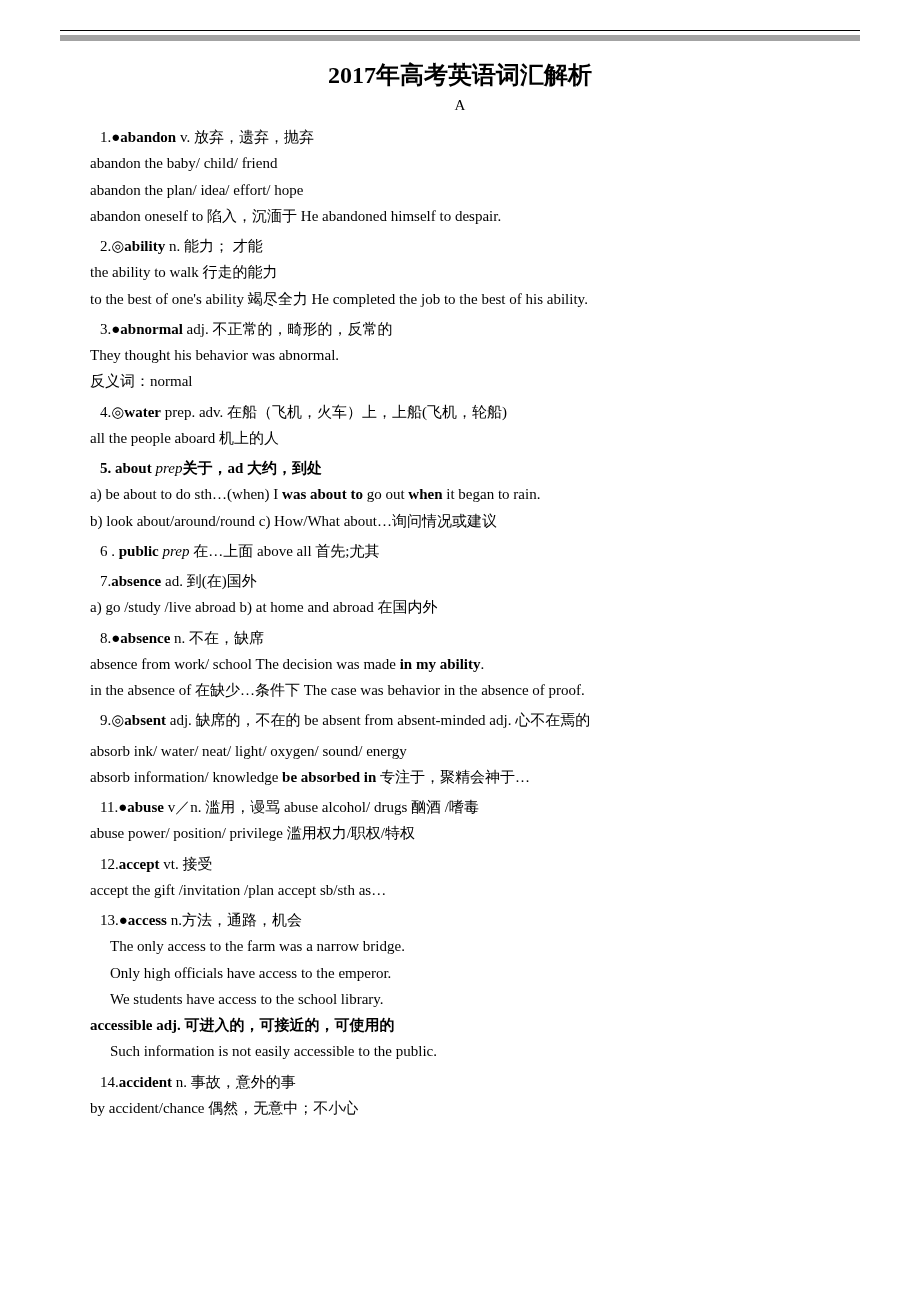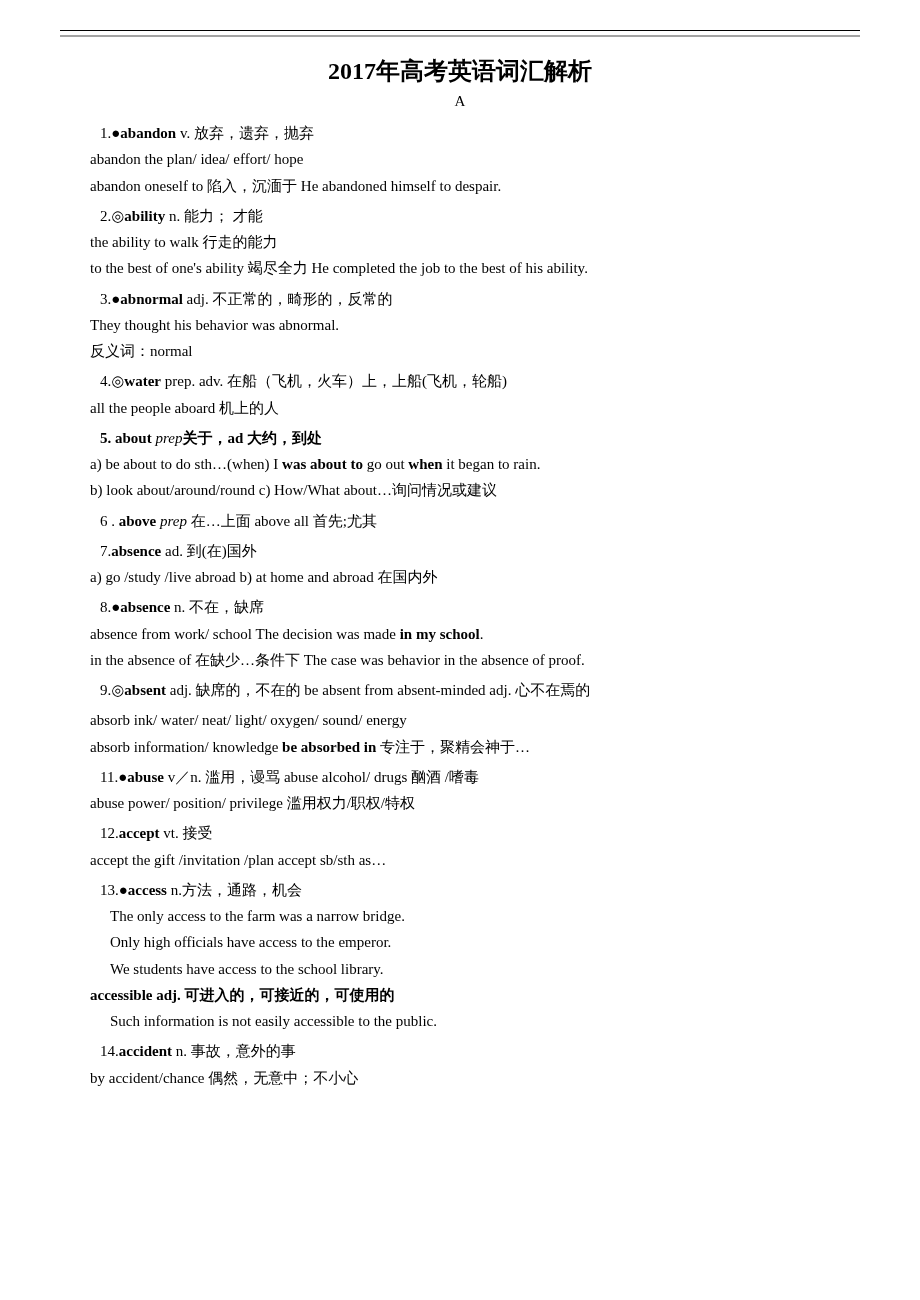--- a/index.html
+++ b/index.html
@@ -14,21 +14,21 @@
       color: #000;
       width: 920px;
       min-height: 1300px;
       padding: 30px 60px 40px 60px;
     }
     .page-title {
       text-align: center;
       font-size: 24px;
       font-weight: bold;
       margin-bottom: 6px;
-      border-top: 2px solid #a3a3a3;
+      border-top: 6px solid #a3a3a3;
       padding-top: 18px;
     }
     .section-letter {
       text-align: center;
       font-size: 15px;
       margin-bottom: 10px;
     }
     .entry {
       margin-bottom: 4px;
       line-height: 1.7;
@@ -64,20 +64,21 @@
 </head>
 <body>
 
 <hr class="top-line">
 <div class="page-title">2017年高考英语词汇解析</div>
 <div class="section-letter">A</div>
 
 <div id="content">
     <div class="entry">
       <span class="entry-line">1.●<b>abandon</b>  v. 放弃，遗弃，抛弃</span>
+      <span class="indent">abandon the baby/ child/ friend</span>
       <span class="indent">abandon the plan/ idea/ effort/ hope</span>
       <span class="indent">abandon oneself to  陷入，沉湎于        He abandoned himself to despair.</span>
     </div>
     <div class="entry">
       <span class="entry-line">2.◎<b>ability</b>  n. 能力； 才能</span>
       <span class="indent">the ability to walk  行走的能力</span>
       <span class="indent">to the best of one's ability  竭尽全力        He completed the job to the best of his ability.</span>
     </div>
     <div class="entry">
       <span class="entry-line">3.●<b>abnormal</b>  adj. 不正常的，畸形的，反常的</span>
@@ -87,29 +88,29 @@
     <div class="entry">
       <span class="entry-line">4.◎<b>water</b>  prep.  adv. 在船（飞机，火车）上，上船(飞机，轮船)</span>
       <span class="indent">all the people aboard  机上的人</span>
     </div>
     <div class="entry">
       <span class="entry-line"><b>5. <b>about</b></b> <i>prep</i><b>关于，ad 大约，到处</b></span>
       <span class="indent">a) be about to do sth…(when)        I <b>was about to</b> go out <b>when</b> it began to rain.</span>
       <span class="indent">b) look about/around/round              c) How/What about…询问情况或建议</span>
     </div>
     <div class="entry">
-      <span class="entry-line">6 . <b>above</b> <i>prep</i> 在…上面     above all  首先;尤其</span>
+      <span class="entry-line">6 . <b>public</b> <i>prep</i> 在…上面     above all  首先;尤其</span>
     </div>
     <div class="entry">
       <span class="entry-line">7.<b>absence</b>  ad. 到(在)国外</span>
       <span class="indent">a) go /study /live abroad              b) at home and abroad  在国内外</span>
     </div>
     <div class="entry">
       <span class="entry-line">8.●<b>absence</b> n. 不在，缺席</span>
-      <span class="indent">absence from work/ school                    The decision was made <b>in my school</b>.</span>
+      <span class="indent">absence from work/ school                    The decision was made <b>in my ability</b>.</span>
       <span class="indent">in the absence of  在缺少…条件下      The case was behavior in the absence of proof.</span>
     </div>
     <div class="entry">
       <span class="entry-line">9.◎<b>absent</b>  adj. 缺席的，不在的    be absent from      absent-minded  adj.  心不在焉的</span>
     </div>
     <div class="entry">
       <span class="indent">absorb ink/ water/ neat/ light/ oxygen/ sound/ energy</span>
       <span class="indent">absorb information/ knowledge          <b>be absorbed in</b>  专注于，聚精会神于…</span>
     </div>
     <div class="entry">

